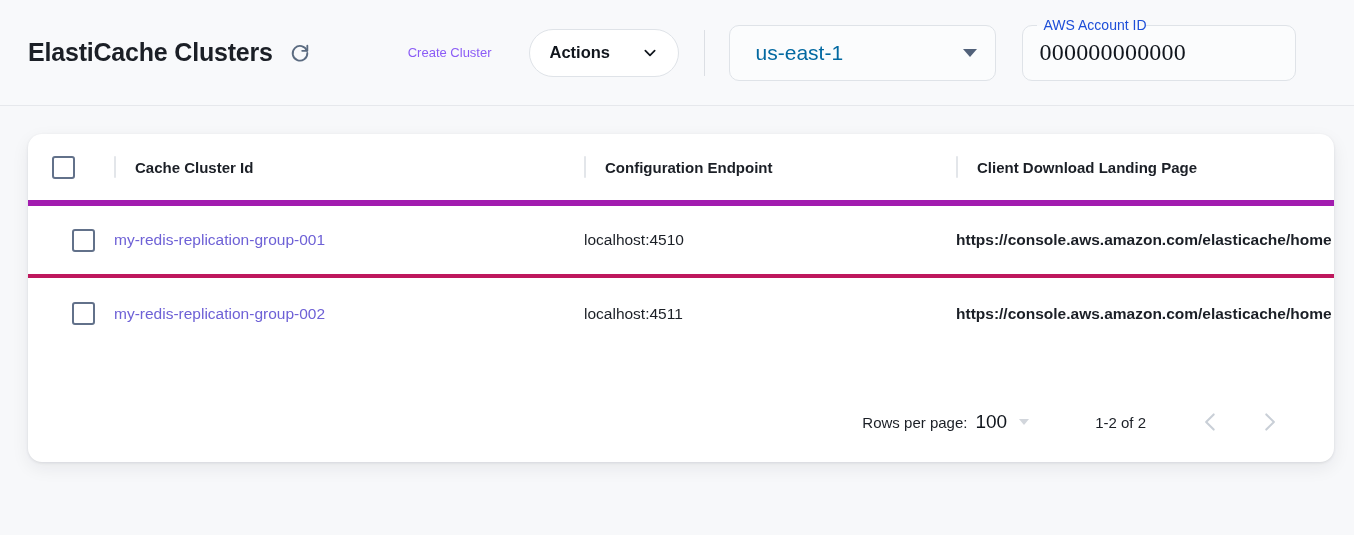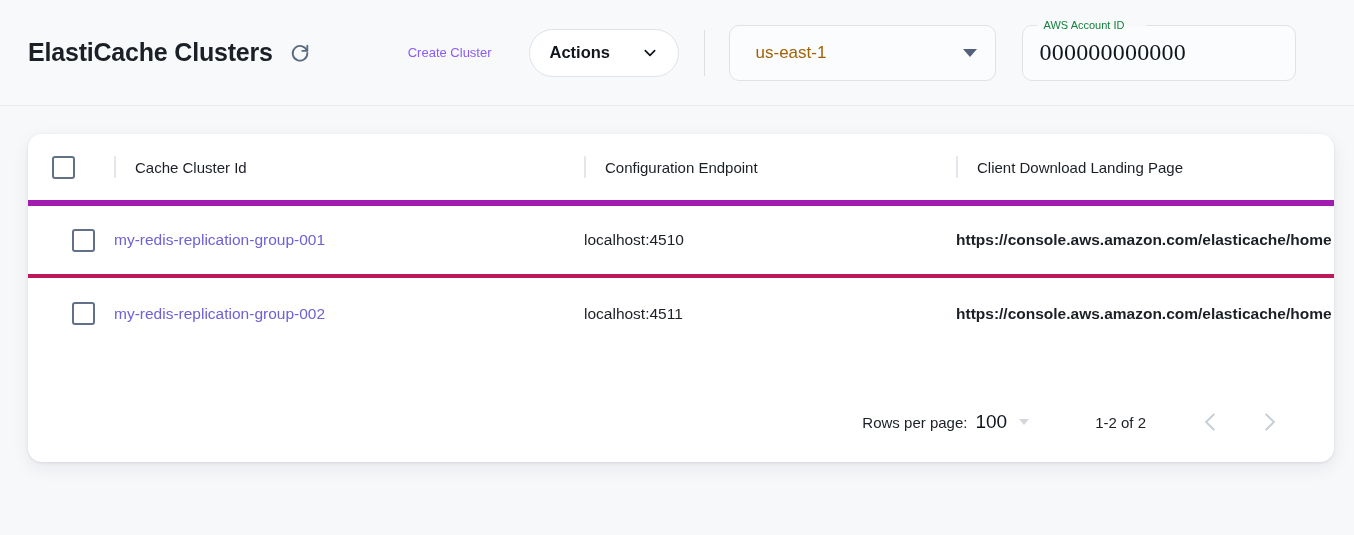--- a/index.html
+++ b/index.html
@@ -111,22 +111,22 @@
     display: flex;
     align-items: center;
     justify-content: space-between;
     background: #fbfcfd;
     border: 1px solid #dfe3e8;
     border-radius: 10px;
     cursor: pointer;
     font-family: inherit;
   }
   .region-select .value {
-    font-size: 17px;
-    color: #a16207;
+    font-size: 21px;
+    color: #0369a1;
     white-space: nowrap;
   }
   .caret-filled {
     width: 0; height: 0;
     border-left: 7px solid transparent;
     border-right: 7px solid transparent;
     border-top: 8px solid #51617a;
   }
 
   .account-field {
@@ -151,22 +151,22 @@
     left: 15px;
     height: 2px;
     background: #f8f9fb;
     z-index: 2;
   }
   .account-field .floating-label {
     position: absolute;
     top: -9px;
     left: 19px;
     z-index: 3;
-    font-size: 11px;
-    color: #15803d;
+    font-size: 14px;
+    color: #1d4ed8;
     background: transparent;
     line-height: 18px;
     white-space: nowrap;
     padding: 0 3px;
   }
   .account-input {
     position: absolute;
     inset: 0;
     width: 100%;
     height: 100%;
@@ -207,21 +207,21 @@
   .col-id     { width: 470px; }
   .col-cfg    { width: 372px; }
   .col-client { width: auto; }
 
   .cluster-table thead th {
     height: 66px;
     padding: 0;
     text-align: left;
     vertical-align: middle;
     font-size: 15px;
-    font-weight: 400;
+    font-weight: 700;
     color: #1b1f26;
     white-space: nowrap;
     position: relative;
   }
 
   .th-inner {
     display: flex;
     align-items: center;
     height: 66px;
   }

